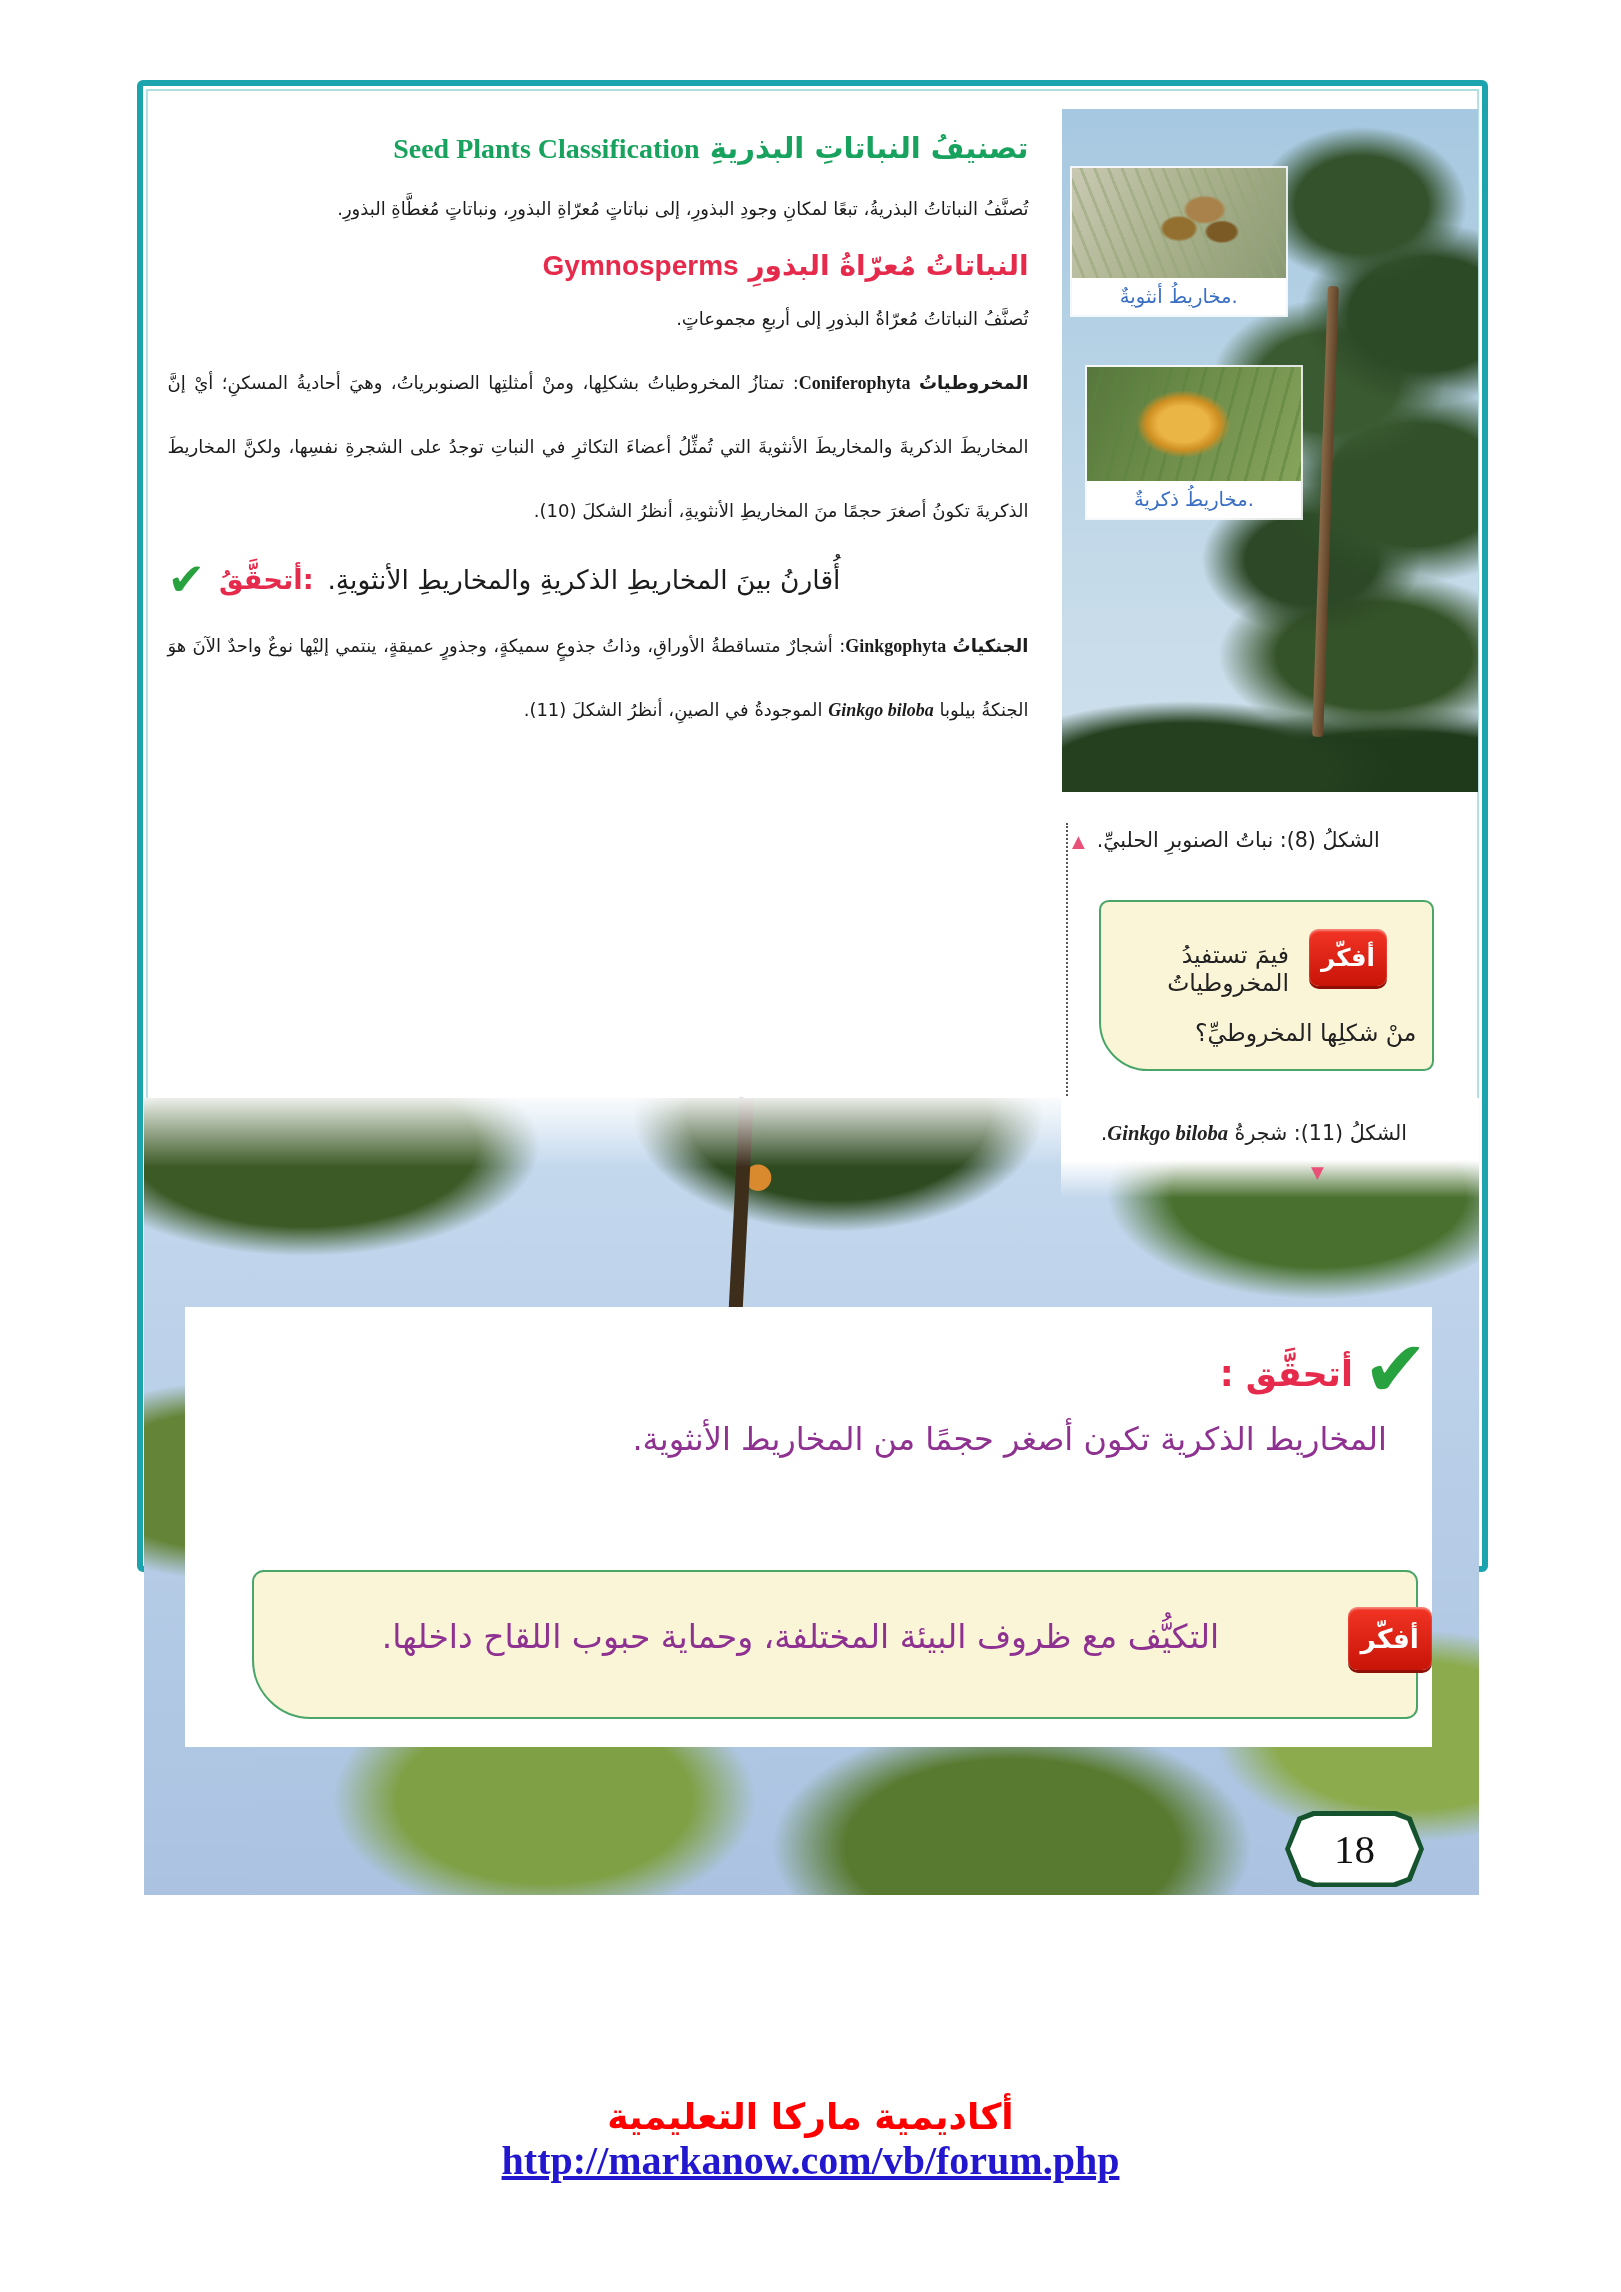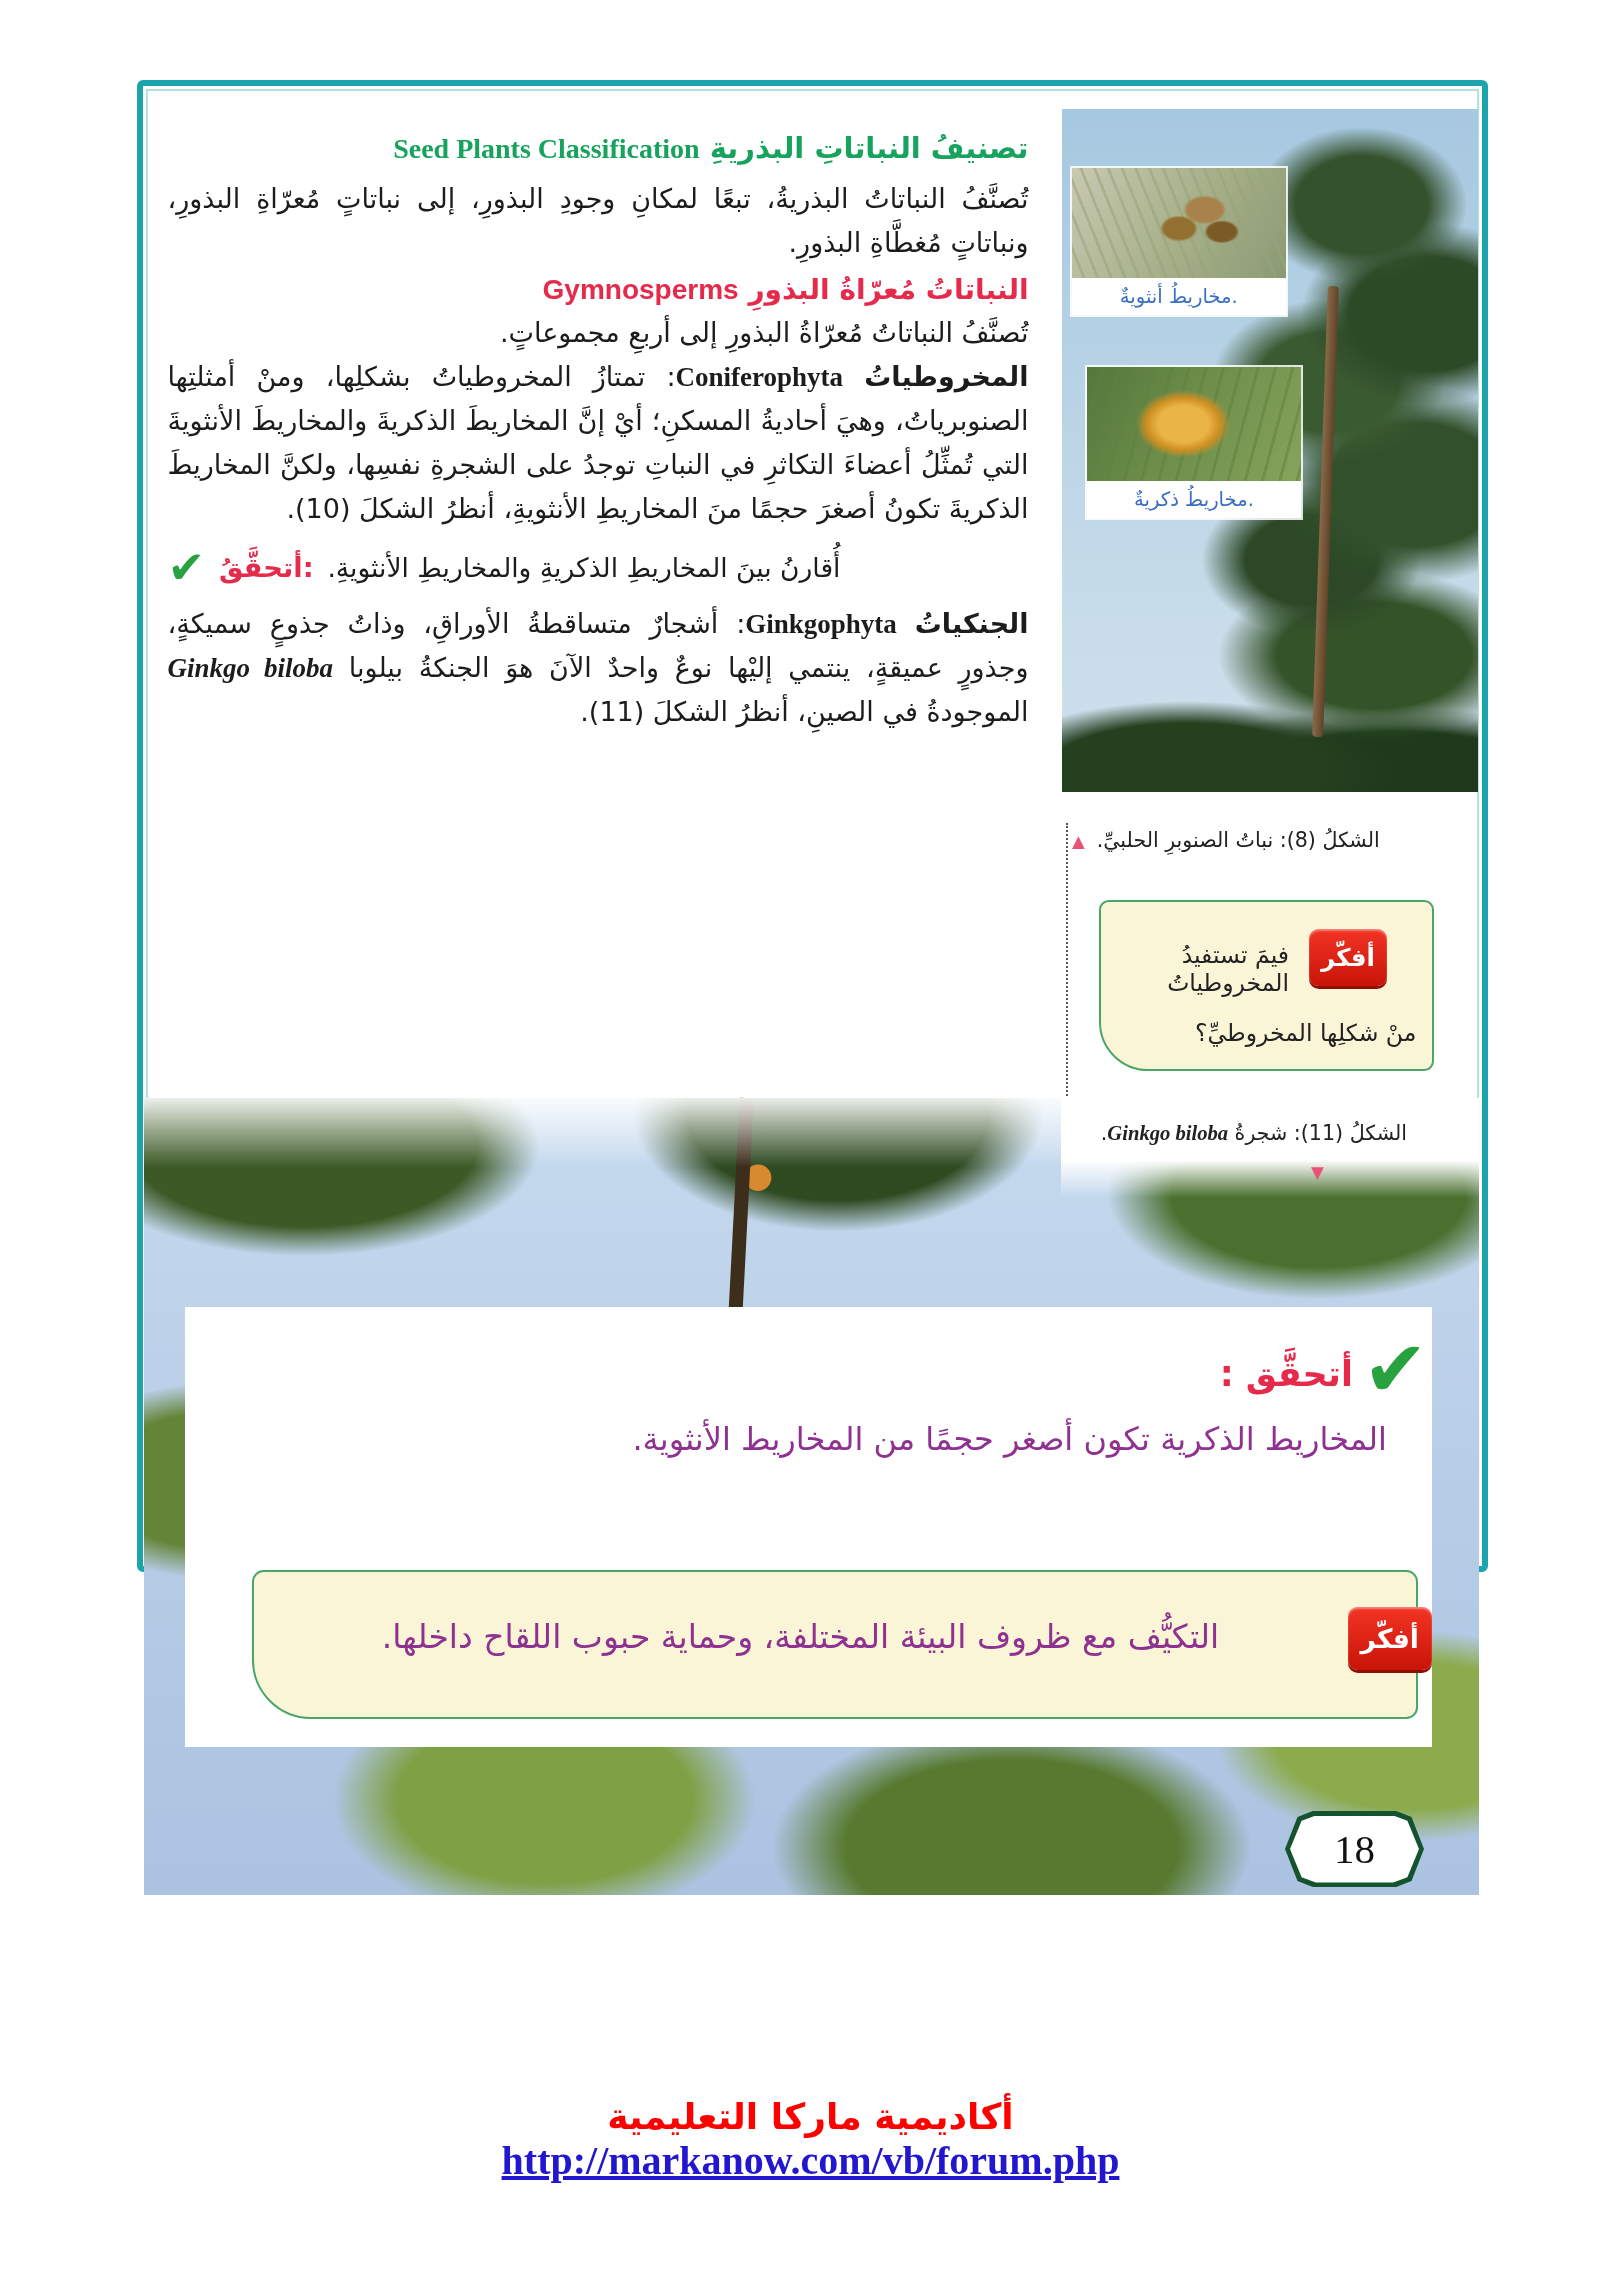--- a/index.html
+++ b/index.html
@@ -10,21 +10,21 @@
   .page { position:absolute; left:137px; top:64px; width:1351px; height:1492px;
           background:#fff; border:6.9px solid #1ba4ae; border-radius:6px;
           box-shadow: inset 0 0 0 2.9px #ffffff, inset 0 0 0 4.9px rgba(27,164,174,.35); margin-top: 16px; }
 
   
   .main-col { position:absolute; left:24.5px; top:45px; width:861px; direction:rtl;
               color:#1c1c1c; }
   .doc-title { text-align:right; padding-left:19.6px; font-size:29px; font-weight:bold;
                color:#17a35d; margin-bottom:11.8px; }
   .doc-title .en { font-family:"Liberation Serif", serif; font-size:28px; }
-  .para { font-size:27px; line-height:44px; text-align:justify; }
+  .para { font-size:18px; line-height:64px; text-align:justify; }
   .h2-row { text-align:right; font-size:28px; font-weight:bold; color:#e62a4c; margin:7.8px 0 5.9px; }
   .h2-row .en { font-family:Liberation Sans, sans-serif; }
   .p2 { text-align:right; }
   .lead { font-weight:bold; }
   .lead-en { font-family:"Liberation Serif", serif; font-weight:bold; }
   .species { font-family:"Liberation Serif", serif; font-weight:bold; font-style:italic; }
   .check-row { direction:ltr; display:flex; align-items:center; gap:13.7px; margin:13.7px 0 11.8px; }
   .check-icon { color:#27a23e; font-size:45px; line-height:1; }
   .check-label { color:#e62a4c; font-weight:bold; font-size:27.4px; }
   .check-text { font-size:26.5px; direction:rtl; }

